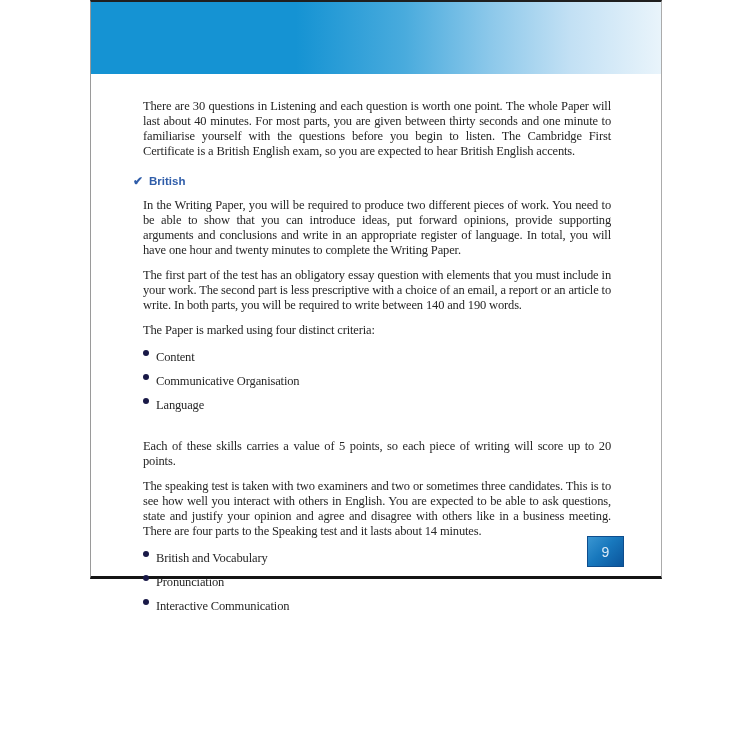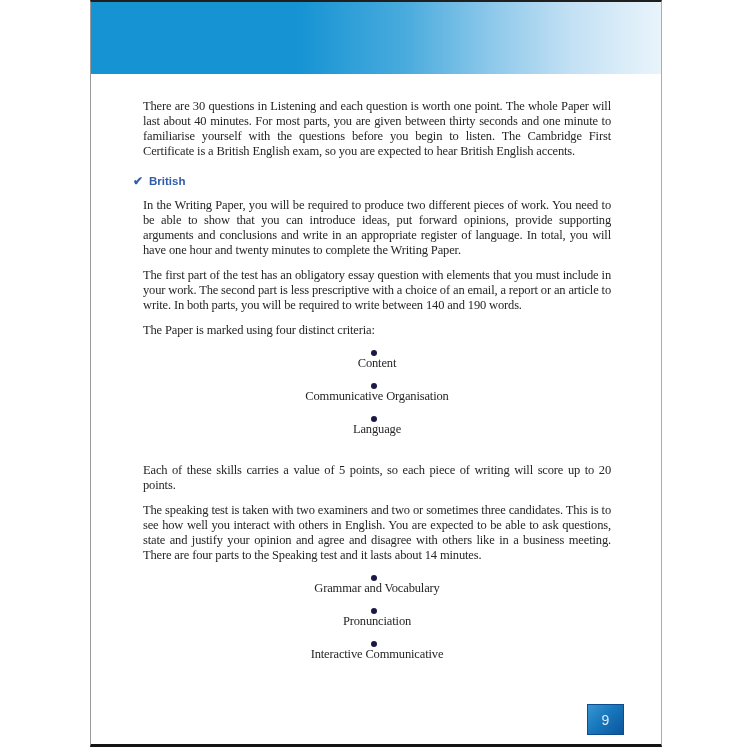--- a/index.html
+++ b/index.html
@@ -8,21 +8,21 @@
     width: 750px;
     height: 750px;
     background: #ffffff;
     font-family: "Liberation Serif", serif;
   }
   .page {
     position: absolute;
     left: 90px;
     top: 0;
     width: 572px;
-    height: 747px;
+    height: 579px;
     box-sizing: border-box;
     background: #ffffff;
     border-top: 2px solid #1f1f1f;
     border-left: 1px solid #9a9a9a;
     border-right: 1px solid #ababab;
     border-bottom: 3px solid #141414;
   }
   .header-bar {
     width: 100%;
     height: 72px;
@@ -49,23 +49,21 @@
     color: #2f5da9;
     margin: 15px 0 9px -10px;
     letter-spacing: 0;
   }
   .check {
     margin-right: 6px;
     font-size: 12px;
   }
   .bullet {
     display: flex;
-    align-items: center;
-    margin: 12px 0 9px 0;
-    flex-direction: column;
+    margin: 0 0 9px 0;
   }
   .dot {
     width: 6px;
     height: 6px;
     border-radius: 50%;
     background: #191947;
     margin-right: 7px;
     flex: 0 0 auto;
   }
   .summary {
@@ -126,29 +124,29 @@
     </div>
 
     <p class="summary">Each of these skills carries a value of 5 points, so each piece of writing will score up to 20 points.</p>
 
 
     <p>The speaking test is taken with two examiners and two or sometimes three candidates. This is to see how well you interact with others in English. You are expected to be able to ask questions, state and justify your opinion and agree and disagree with others like in a business meeting. There are four parts to the Speaking test and it lasts about 14 minutes.</p>
 
     <div class="bullets-block">
       <div class="bullet">
         <span class="dot"></span>
-        <span>Grammar and Vocabulary</span>
+        <span>British and Vocabulary</span>
       </div>
       <div class="bullet">
         <span class="dot"></span>
         <span>Pronunciation</span>
       </div>
       <div class="bullet">
         <span class="dot"></span>
-        <span>Interactive Communicative</span>
+        <span>Interactive Communication</span>
       </div>
     </div>
 
   </div>
 
   <div class="page-number-badge">
     <span>9</span>
   </div>
 
 </div>

